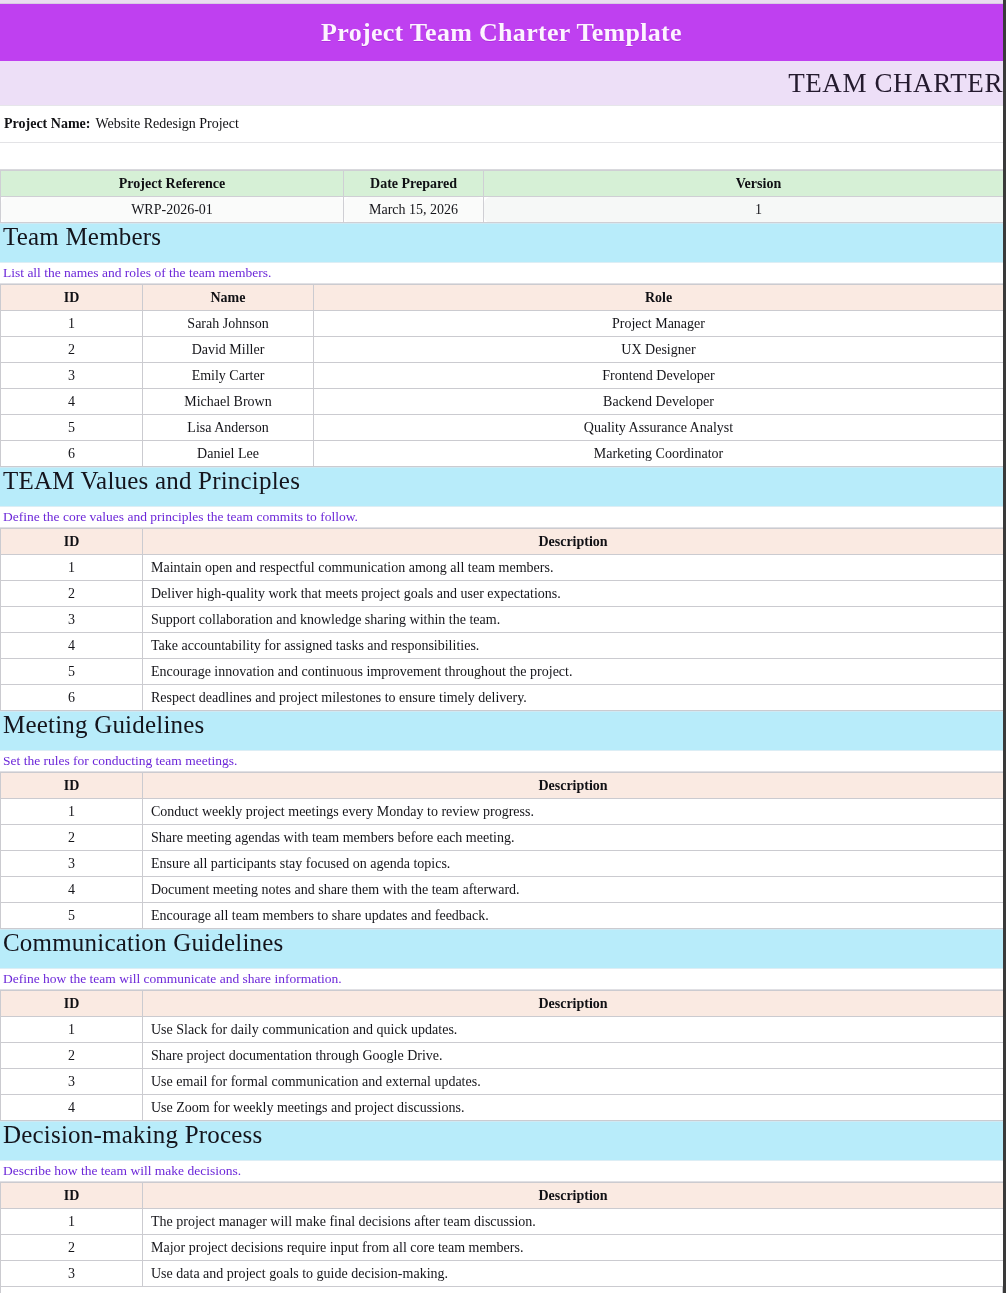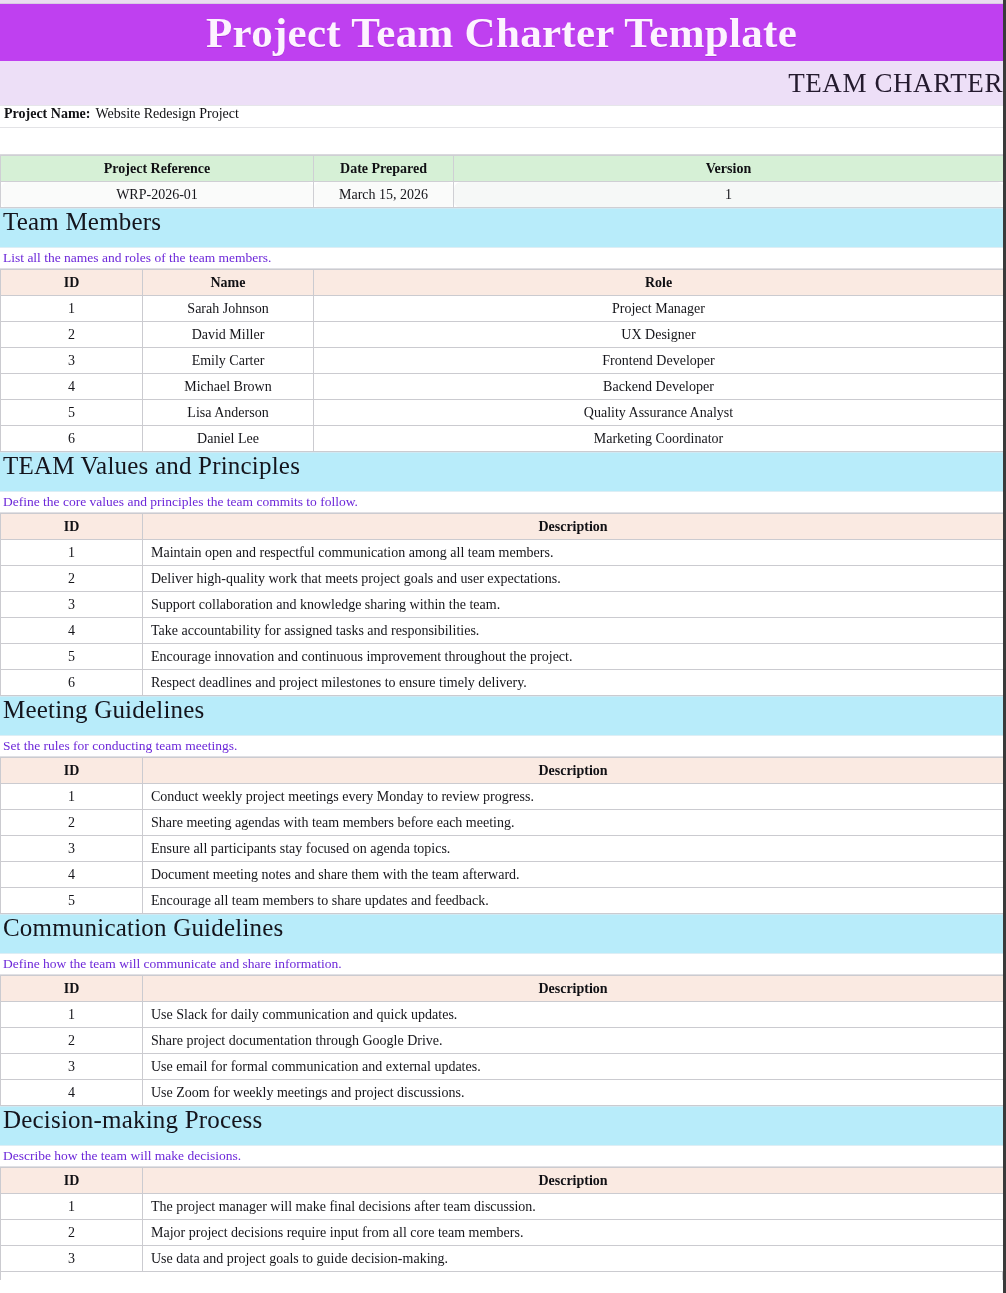--- a/index.html
+++ b/index.html
@@ -34,21 +34,21 @@
   
   .banner {
     background: #bf40f0;
     height: 57px;
     display: flex;
     align-items: center;
     justify-content: center;
   }
   .banner-title {
     font-family: "Liberation Serif", "DejaVu Serif", serif;
-    font-size: 43px;
+    font-size: 26px;
     font-weight: bold;
     color: #fdf3ff;
     letter-spacing: 0.3px;
     line-height: 1;
     text-shadow: 0 1px 0 rgba(120,0,160,0.25);
   }
 
   
   .subbar {
     background: #eddff7;
@@ -59,23 +59,23 @@
     border-bottom: 1px solid #e6e6ea;
   }
   .subbar-title {
     font-size: 27px;
     color: #241a2e;
     letter-spacing: 0.6px;
   }
 
   
   .projname-row {
-    height: 22px;
+    height: 37px;
     display: flex;
-    align-items: flex-start;
+    align-items: center;
     padding-left: 4px;
     background: #ffffff;
     border-bottom: 1px solid #e3e3e6;
     white-space: nowrap;
   }
   .projname-label {
     font-size: 14px;
     font-weight: bold;
     color: #111114;
   }
@@ -110,21 +110,21 @@
     font-weight: bold;
     color: #101014;
   }
   table.meta td {
     background: #fafbfa;
     font-weight: normal;
     color: #15151a;
     border-radius: 7px;
   }
   table.meta td.v-ver { background: #f6f8f7; }
-  .c-ref   { width: 313px; }
+  .c-ref   { width: 343px; }
   .c-date  { width: 140px; }
   .c-ver   { width: 550px; }
 
   
   .section-band {
     background: #b8ecfa;
     height: 40px;
     display: flex;
     align-items: flex-start;
     padding-left: 3px;

